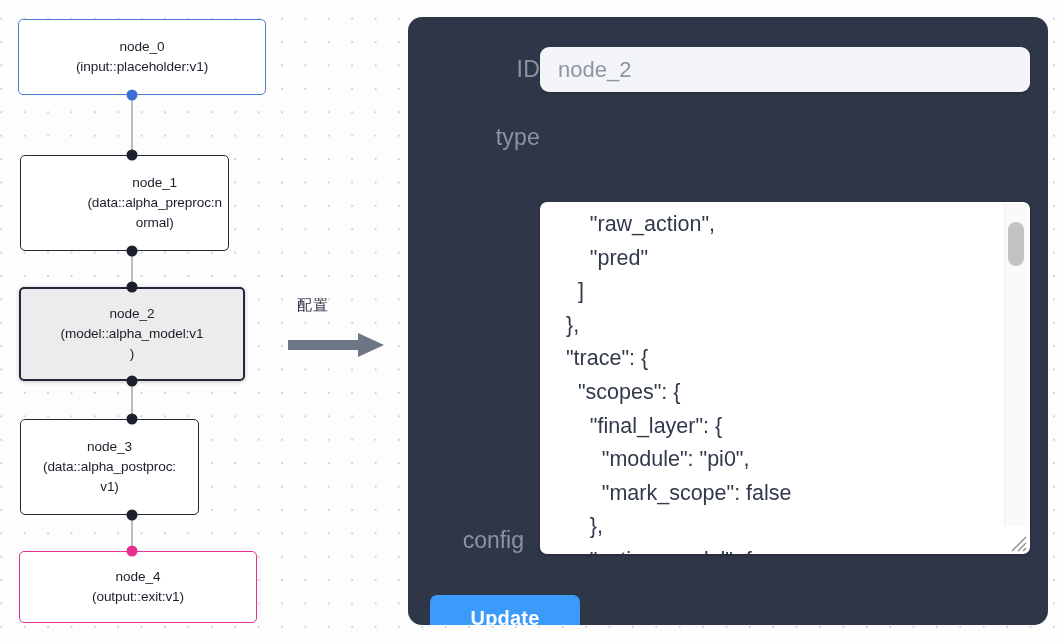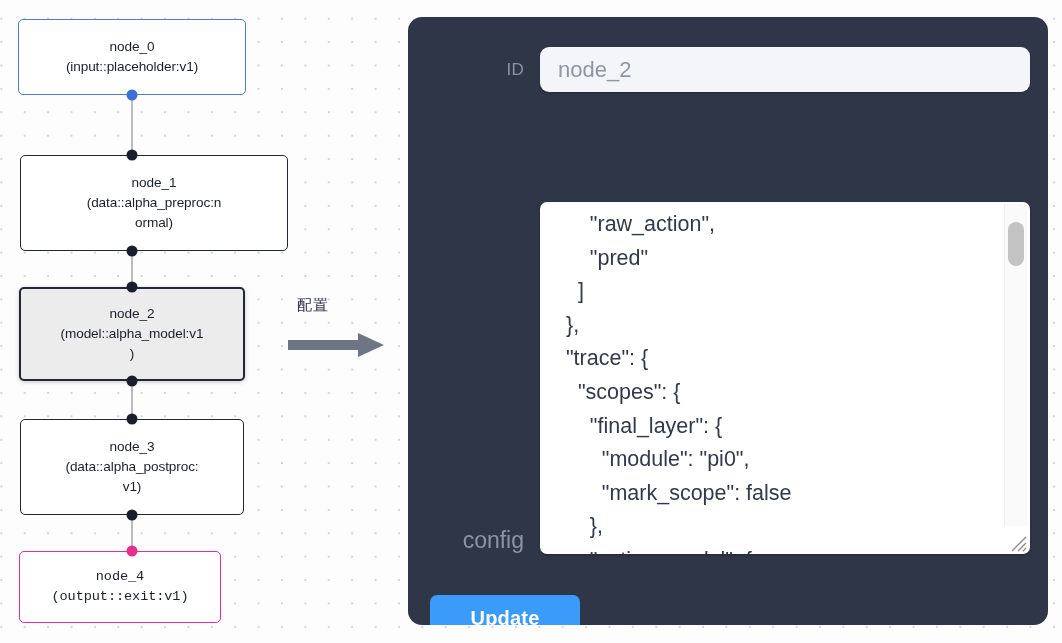--- a/index.html
+++ b/index.html
@@ -95,24 +95,23 @@
     overflow: hidden;
   }
 
   .field-row {
     position: absolute;
     display: flex;
     align-items: center;
   }
   .field-label {
     color: #8c93a3;
-    font-size: 17px;
+    font-size: 23px;
     text-align: right;
     width: 118px;
-    padding-right: 16px;
     box-sizing: border-box;
     letter-spacing: 0.2px;
     user-select: none;
   }
   .field-input {
     box-sizing: border-box;
     background: #f3f5f9;
     border: none;
     border-radius: 9px;
     height: 45px;
@@ -211,40 +210,40 @@
 </head>
 <body>
 
 <div id="canvas"></div>
 
 <div class="edge" style="left: 131px; top: 95px; height: 60px;"></div>
 <div class="edge" style="left: 131px; top: 251px; height: 36px;"></div>
 <div class="edge" style="left: 131px; top: 381px; height: 38px;"></div>
 <div class="edge" style="left: 131px; top: 515px; height: 36px;"></div>
 
-<div class="node input-node" style="left: 18px; top: 19px; width: 228px; height: 76px; text-align: center;">
+<div class="node input-node" style="left: 18px; top: 19px; width: 248px; height: 76px; text-align: center;">
   <span class="nlabel">node_0
 (input::placeholder:v1)</span>
 </div>
-<div class="node" style="left: 20px; top: 155px; width: 268px; height: 96px;">
+<div class="node" style="left: 20px; top: 155px; width: 209px; height: 96px; justify-content: flex-end;">
   <span class="nlabel">node_1
 (data::alpha_preproc:n
 ormal)</span>
 </div>
 <div class="node selected" style="left: 19px; top: 287px; width: 226px; height: 94px;">
   <span class="nlabel">node_2
 (model::alpha_model:v1
 )</span>
 </div>
-<div class="node" style="left: 20px; top: 419px; width: 224px; height: 96px;">
+<div class="node" style="left: 20px; top: 419px; width: 179px; height: 96px;">
   <span class="nlabel">node_3
 (data::alpha_postproc:
 v1)</span>
 </div>
-<div class="node output-node" style="left: 19px; top: 551px; width: 202px; height: 72px; font-family: Liberation Mono, monospace;">
+<div class="node output-node" style="left: 19px; top: 551px; width: 238px; height: 72px;">
   <span class="nlabel">node_4
 (output::exit:v1)</span>
 </div>
 
 <div class="handle blue" style="left: 132px; top: 95px;"></div>
 <div class="handle" style="left: 132px; top: 155px;"></div>
 <div class="handle" style="left: 132px; top: 251px;"></div>
 <div class="handle" style="left: 132px; top: 287px;"></div>
 <div class="handle" style="left: 132px; top: 381px;"></div>
 <div class="handle" style="left: 132px; top: 419px;"></div>
@@ -259,20 +258,21 @@
 </div>
 
 <div id="panel">
 
   <div class="field-row" id="row-id">
     <div class="field-label">ID</div>
     <input class="field-input" type="text" readonly="" value="node_2" style="">
   </div>
 
   <div class="field-row" id="row-type">
+    <div class="field-label">type</div>
   </div>
 
   <div id="row-config">
     <div id="config-label">config</div>
     <div id="config-textarea-wrap">
       <textarea id="config-textarea" style="">      "raw_action",
       "pred"
     ]
   },
   "trace": {

